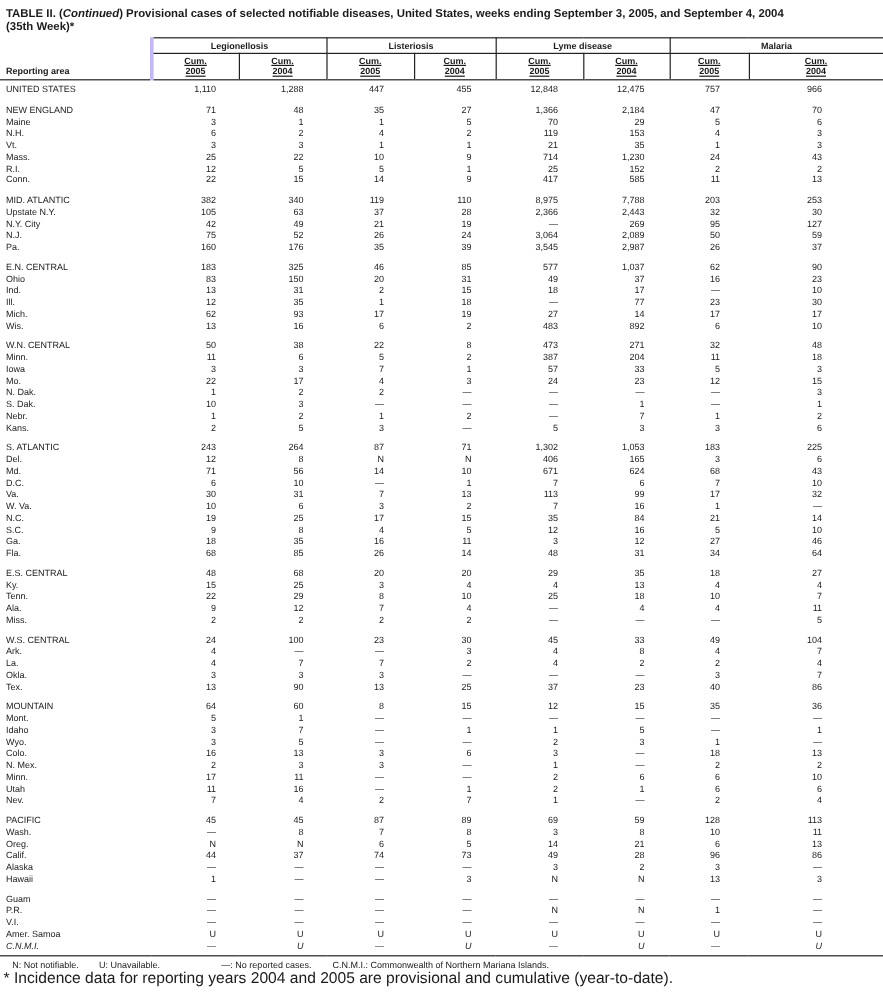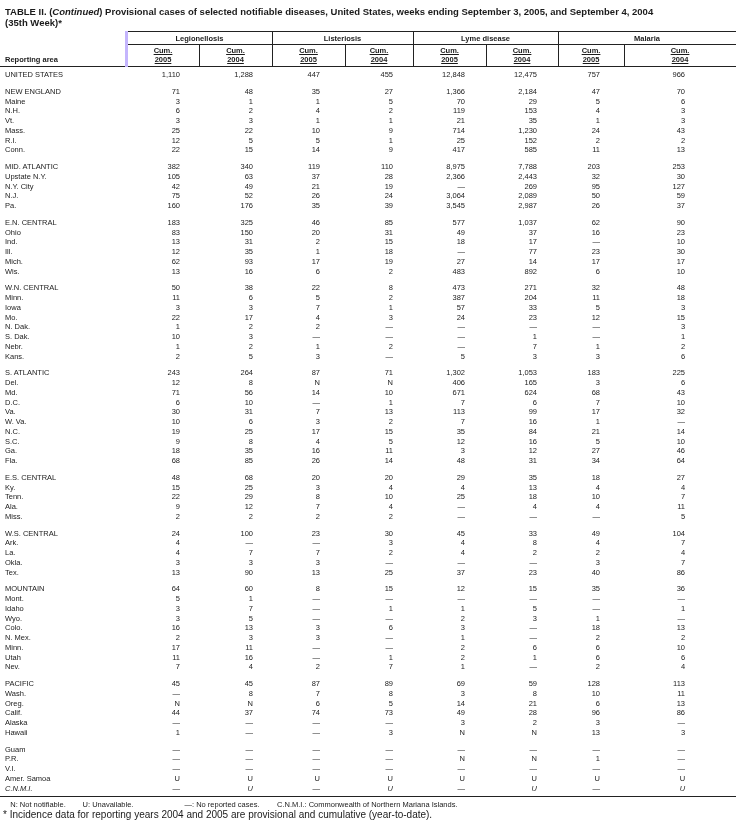--- a/index.html
+++ b/index.html
@@ -47,21 +47,21 @@
   tbody td.v7 { padding-right:24px; }
   tbody td.v8 { padding-right:51px; }
   tbody tr.group-start td { padding-top:7px; height:16.75px; }
   tbody tr.first-group td { padding-top:3px; height:12.75px; }
   tbody tr.last-row td { border-bottom:1.6px solid #222; padding-bottom:3px; height:11.75px;font-style:italic; }
   .footnotes { padding:3px 4px 0 3px; }
   .legend { display:flex; font-size:7.5px; line-height:9.5px;text-align:center; }
   .legend span:nth-child(1) { width:70px; }
   .legend span:nth-child(2) { width:70px; }
   .legend span:nth-child(3) { width:110px;margin-left:24px; }
-  .incidence { font-size:10px; line-height:9.5px; }
+  .incidence { font-size:13px; line-height:9.5px; }
 </style>
 </head>
 <body>
 
 <div class="page">
 
   <div class="title"><span>TABLE II. (</span><span class="cont">Continued</span><span>) Provisional cases of selected notifiable diseases, United States, weeks ending September 3, 2005, and September 4, 2004</span><br><span>(35th Week)*</span></div>
 
   <table class="main">
     <colgroup>

